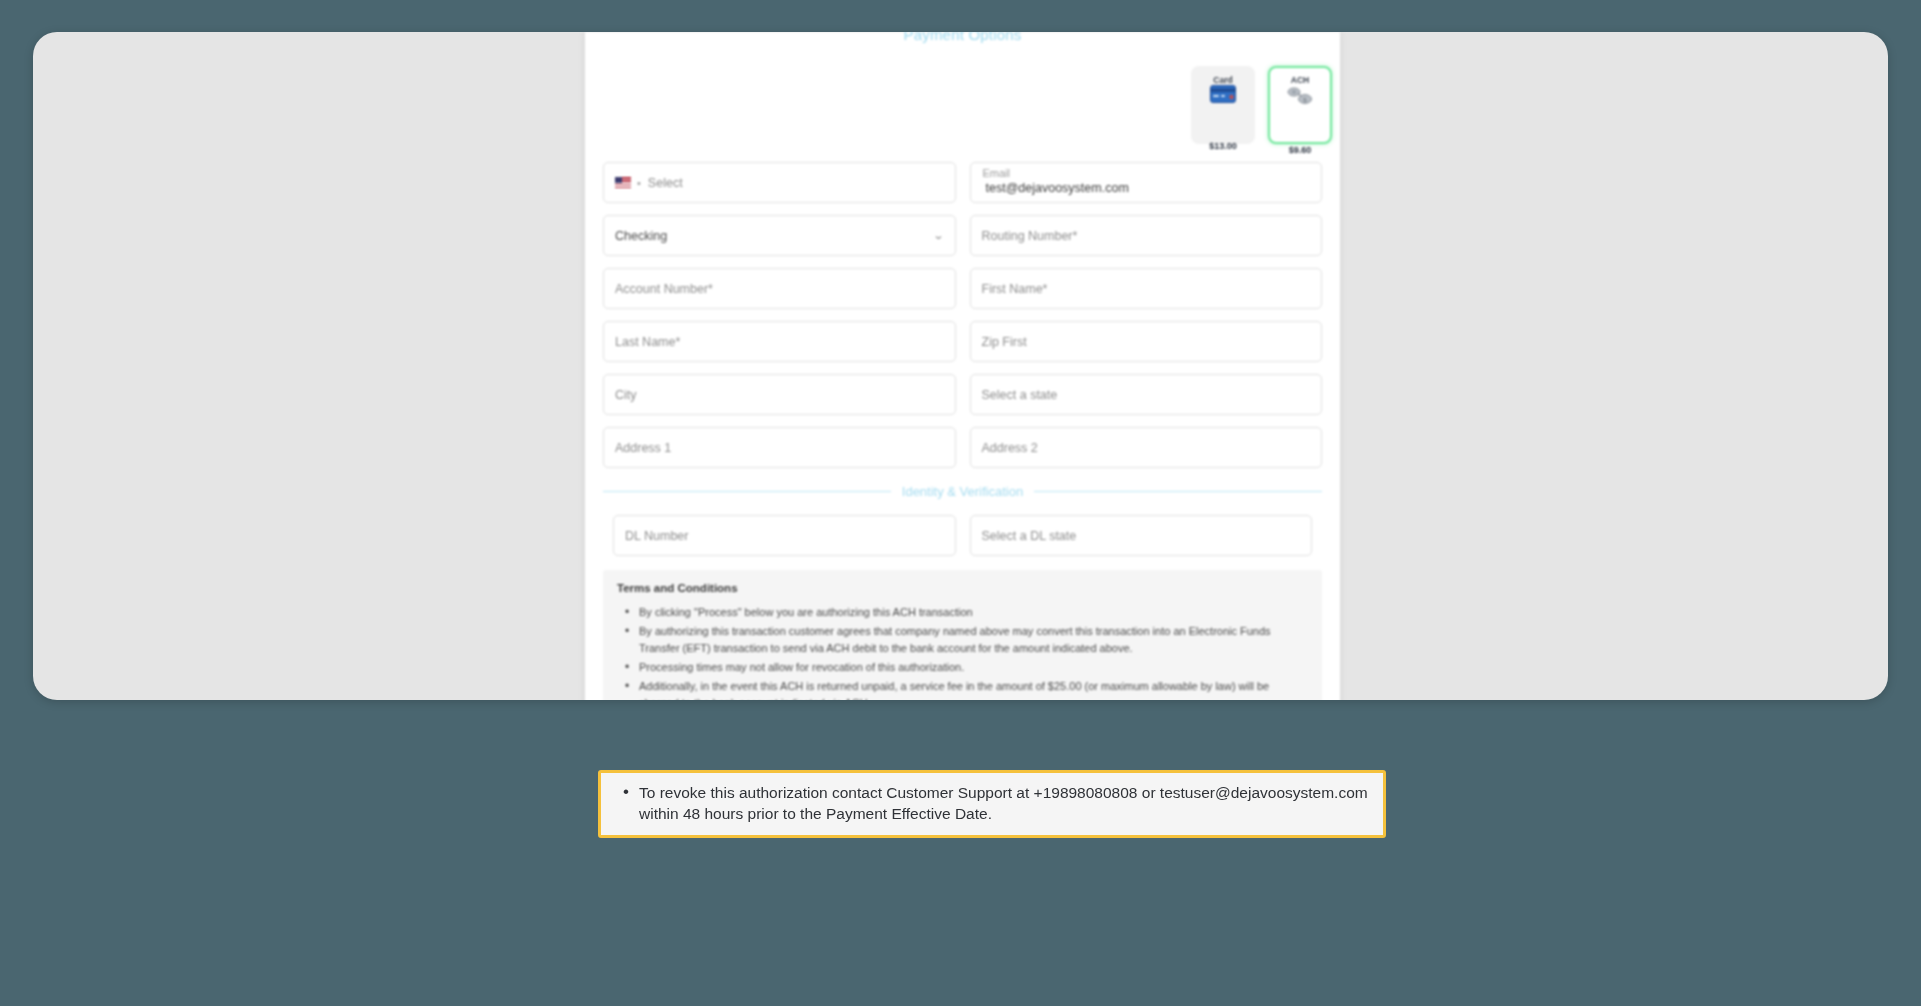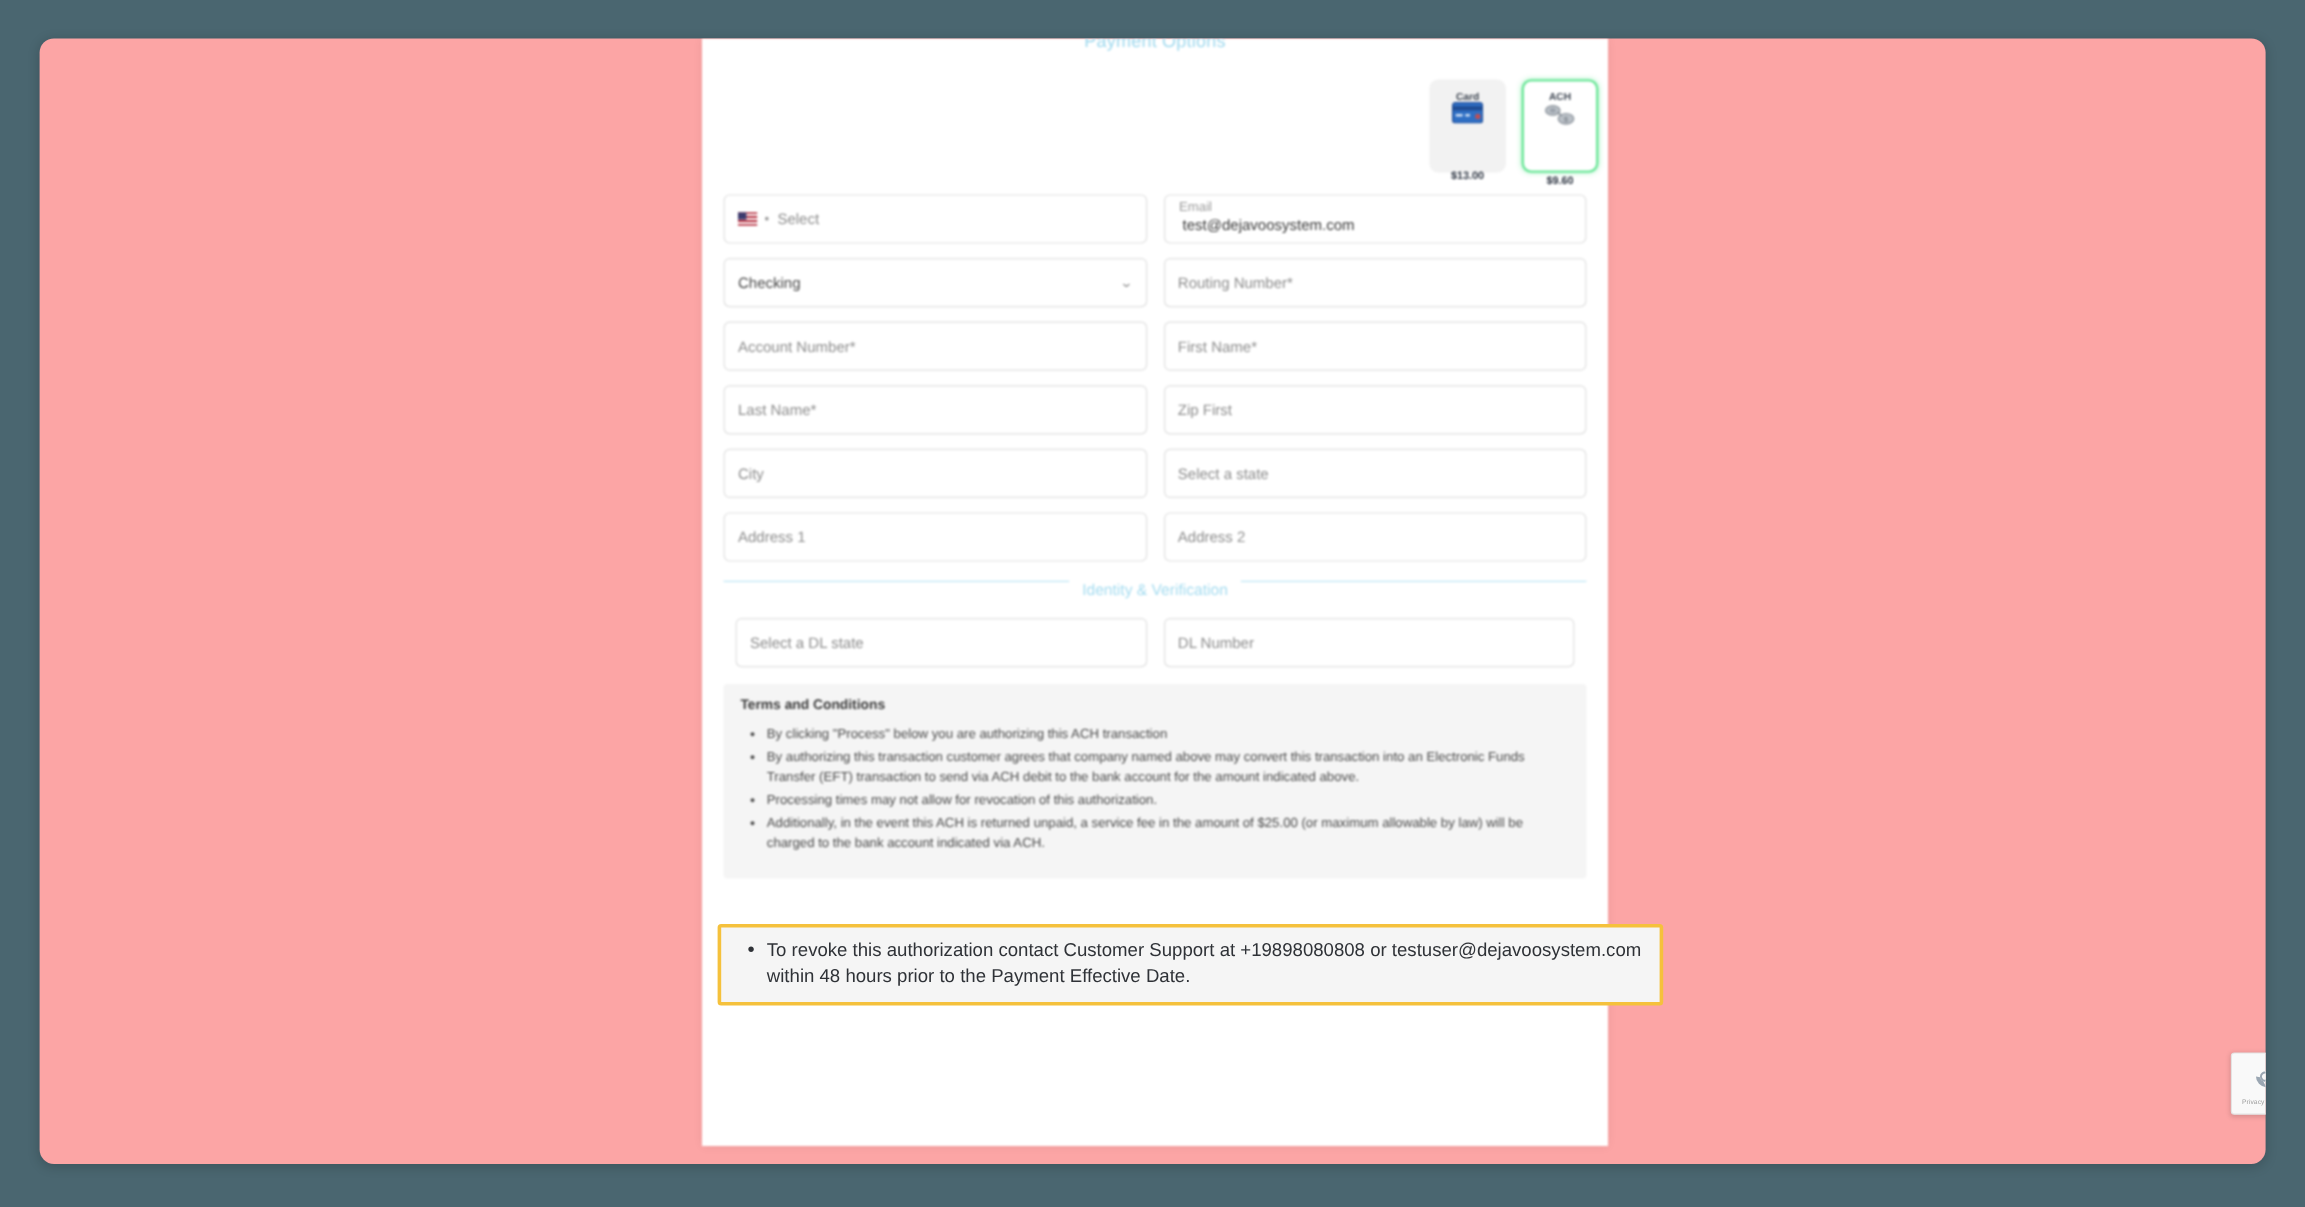--- a/index.html
+++ b/index.html
@@ -18,23 +18,23 @@
     inset: 0;
     background: #4a6670;
   }
 
   
   #browser-window {
     position: absolute;
     left: 33px;
     top: 32px;
     width: 1855px;
-    height: 938px;
-    background: #fca5a5;
-    border-radius: 12px;
+    height: 668px;
+    background: #e5e5e5;
+    border-radius: 24px;
     box-shadow: 0 2px 10px rgba(0,0,0,0.18);
     overflow: hidden;
   }
 
   
   #form-panel {
     position: absolute;
     left: 552px;
     top: 0px;
     width: 755px;
@@ -156,20 +156,21 @@
   }
   .sep-dot {
     margin: 0 7px 0 6px;
     color: #9a9a9a;
     font-size: 11px;
   }
 
   
   #identity-divider {
     display: flex;
+    align-items: center;
     gap: 11px;
     margin: 16px 10px 16px 10px;
   }
   #identity-divider .rule {
     flex: 1;
     height: 1px;
     background: #bce6f5;
   }
   #identity-divider .divider-label {
     font-size: 13px;
@@ -388,24 +389,24 @@
 
     <div id="identity-divider">
       <span class="rule"></span>
       <span class="divider-label">Identity &amp; Verification</span>
       <span class="rule"></span>
     </div>
 
     <div id="form-fields" style="padding-top:0">
       <div class="field-row" style="padding:0 10px">
         <div class="field">
+          <span class="ph">DL Number</span>
+        </div>
+        <div class="field">
           <span class="ph">Select a DL state</span>
-        </div>
-        <div class="field">
-          <span class="ph">DL Number</span>
         </div>
       </div>
     </div>
 
     <div id="terms-panel">
       <div id="terms-title">Terms and Conditions</div>
       <ul id="terms-list">
         <li>By clicking "Process" below you are authorizing this ACH transaction</li>
         <li>By authorizing this transaction customer agrees that company named above may convert this transaction into an Electronic Funds Transfer (EFT) transaction to send via ACH debit to the bank account for the amount indicated above.</li>
         <li>Processing times may not allow for revocation of this authorization.</li>

